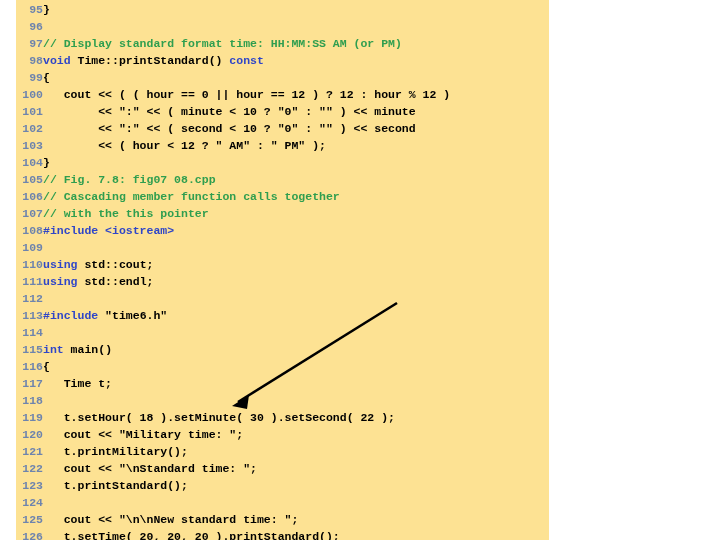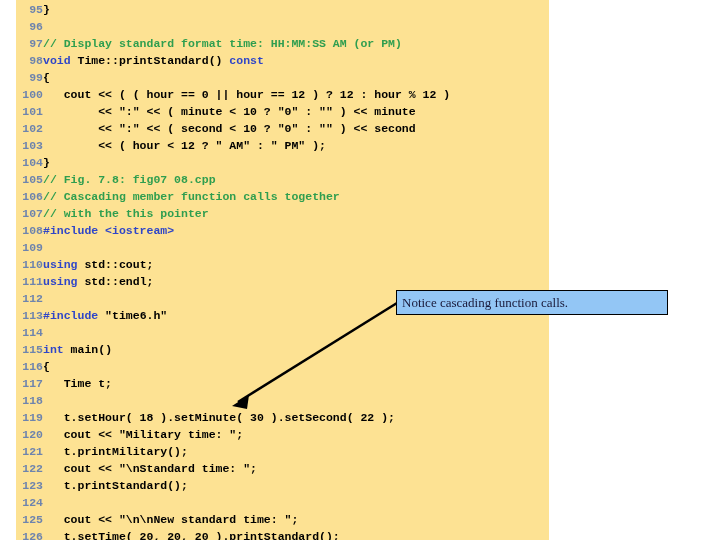--- a/index.html
+++ b/index.html
@@ -96,17 +96,14 @@
 
   <div id="code-panel">
     <div id="code-listing"><span class="code-line"><span class="lineno">95</span><span class="codetext">}</span></span><span class="code-line"><span class="lineno">96</span><span class="codetext"></span></span><span class="code-line"><span class="lineno">97</span><span><span class="tok-com">// Display standard format time: HH:MM:SS AM (or PM)</span></span></span><span class="code-line"><span class="lineno">98</span><span><span class="tok-kw">void</span><span class="codetext"> Time::printStandard() </span><span class="tok-kw">const</span></span></span><span class="code-line"><span class="lineno">99</span><span class="codetext">{</span></span><span class="code-line"><span class="lineno">100</span><span class="codetext">   cout &lt;&lt; ( ( hour == 0 || hour == 12 ) ? 12 : hour % 12 )</span></span><span class="code-line"><span class="lineno">101</span><span class="codetext">        &lt;&lt; ":" &lt;&lt; ( minute &lt; 10 ? "0" : "" ) &lt;&lt; minute</span></span><span class="code-line"><span class="lineno">102</span><span class="codetext">        &lt;&lt; ":" &lt;&lt; ( second &lt; 10 ? "0" : "" ) &lt;&lt; second</span></span><span class="code-line"><span class="lineno">103</span><span class="codetext">        &lt;&lt; ( hour &lt; 12 ? " AM" : " PM" );</span></span><span class="code-line"><span class="lineno">104</span><span class="codetext">}</span></span><span class="code-line"><span class="lineno">105</span><span><span class="tok-com">// Fig. 7.8: fig07 08.cpp</span></span></span><span class="code-line"><span class="lineno">106</span><span><span class="tok-com">// Cascading member function calls together</span></span></span><span class="code-line"><span class="lineno">107</span><span><span class="tok-com">// with the this pointer</span></span></span><span class="code-line"><span class="lineno">108</span><span><span class="tok-pre">#include &lt;iostream&gt;</span></span></span><span class="code-line"><span class="lineno">109</span><span class="codetext"></span></span><span class="code-line"><span class="lineno">110</span><span><span class="tok-kw">using</span><span class="codetext"> std::cout;</span></span></span><span class="code-line"><span class="lineno">111</span><span><span class="tok-kw">using</span><span class="codetext"> std::endl;</span></span></span><span class="code-line"><span class="lineno">112</span><span class="codetext"></span></span><span class="code-line"><span class="lineno">113</span><span><span class="tok-pre">#include</span><span class="codetext"> "time6.h"</span></span></span><span class="code-line"><span class="lineno">114</span><span class="codetext"></span></span><span class="code-line"><span class="lineno">115</span><span><span class="tok-kw">int</span><span class="codetext"> main()</span></span></span><span class="code-line"><span class="lineno">116</span><span class="codetext">{</span></span><span class="code-line"><span class="lineno">117</span><span class="codetext">   Time t;</span></span><span class="code-line"><span class="lineno">118</span><span class="codetext"></span></span><span class="code-line"><span class="lineno">119</span><span class="codetext">   t.setHour( 18 ).setMinute( 30 ).setSecond( 22 );</span></span><span class="code-line"><span class="lineno">120</span><span class="codetext">   cout &lt;&lt; "Military time: ";</span></span><span class="code-line"><span class="lineno">121</span><span class="codetext">   t.printMilitary();</span></span><span class="code-line"><span class="lineno">122</span><span class="codetext">   cout &lt;&lt; "\nStandard time: ";</span></span><span class="code-line"><span class="lineno">123</span><span class="codetext">   t.printStandard();</span></span><span class="code-line"><span class="lineno">124</span><span class="codetext"></span></span><span class="code-line"><span class="lineno">125</span><span class="codetext">   cout &lt;&lt; "\n\nNew standard time: ";</span></span><span class="code-line"><span class="lineno">126</span><span class="codetext">   t.setTime( 20, 20, 20 ).printStandard();</span></span></div>
   </div>
 
   <svg id="callout-arrow" viewBox="0 0 180 130" width="180" height="130">
     <line x1="172" y1="18" x2="13" y2="117" stroke="#000000" stroke-width="2.6"></line>
     <polygon points="7,121 24,110 22,124" fill="#000000"></polygon>
   </svg>
 
-  <div id="callout-box">
-    <span id="callout-text">Notice cascading function calls.</span>
-  </div>
 
 </div>
 
 </body></html>

